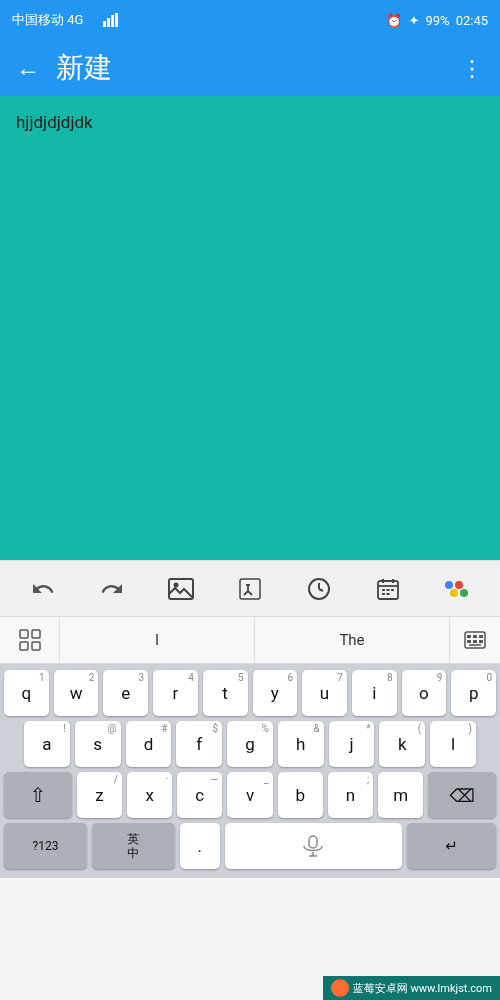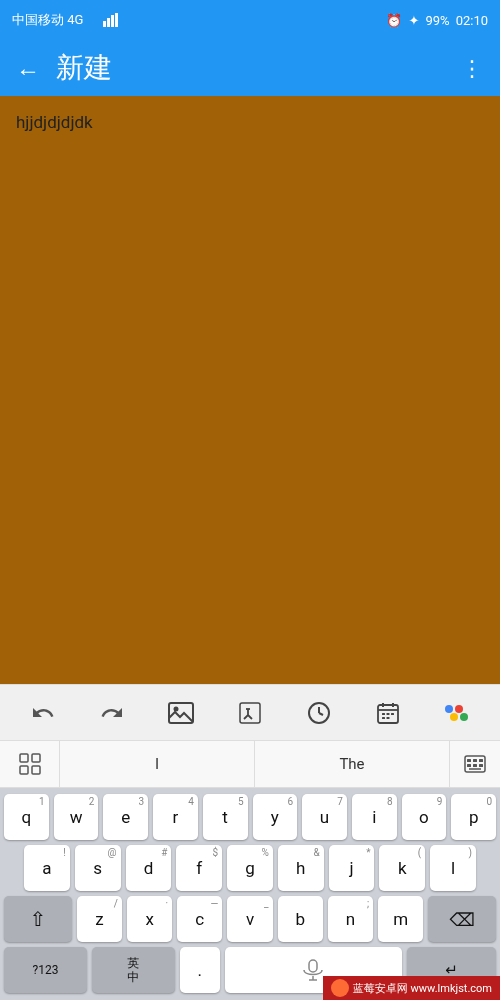--- a/index.html
+++ b/index.html
@@ -49,22 +49,22 @@
     }
     .app-bar-more {
       font-size: 22px;
       cursor: pointer;
       letter-spacing: 1px;
     }
 
     
     .content-area {
       width: 100%;
-      height: 588px;
-      background: #a16207;
+      height: 464px;
+      background: #14b8a6;
       padding: 16px;
       font-size: 17px;
       color: #222;
     }
 
     
     .keyboard-toolbar {
       width: 100%;
       height: 56px;
       background: #f0f0f0;
@@ -185,21 +185,21 @@
     }
     .key-period {
       flex: 0.7;
     }
 
     
     .watermark {
       position: absolute;
       bottom: 0;
       right: 0;
-      background: #b91c1c;
+      background: #0f766e;
       color: white;
       font-size: 11px;
       padding: 3px 8px;
       display: flex;
       align-items: center;
       gap: 4px;
     }
     .watermark-circle {
       width: 18px;
       height: 18px;
@@ -220,21 +220,21 @@
       <rect x="8" y="2" width="3" height="12" fill="white"></rect>
       <rect x="12" y="0" width="3" height="14" fill="white"></rect>
     </svg>
   </div>
   <div class="status-right">
     <span>⏰</span>
     <span>✦</span>
     <span>
       <span>99</span>%
     </span>
-    <span>02:10</span>
+    <span>02:45</span>
   </div>
 </div>
 
 <div class="app-bar">
   <div class="app-bar-back">←</div>
   <div class="app-bar-title">新建</div>
   <div class="app-bar-more">⋮</div>
 </div>
 
 <div class="content-area">

